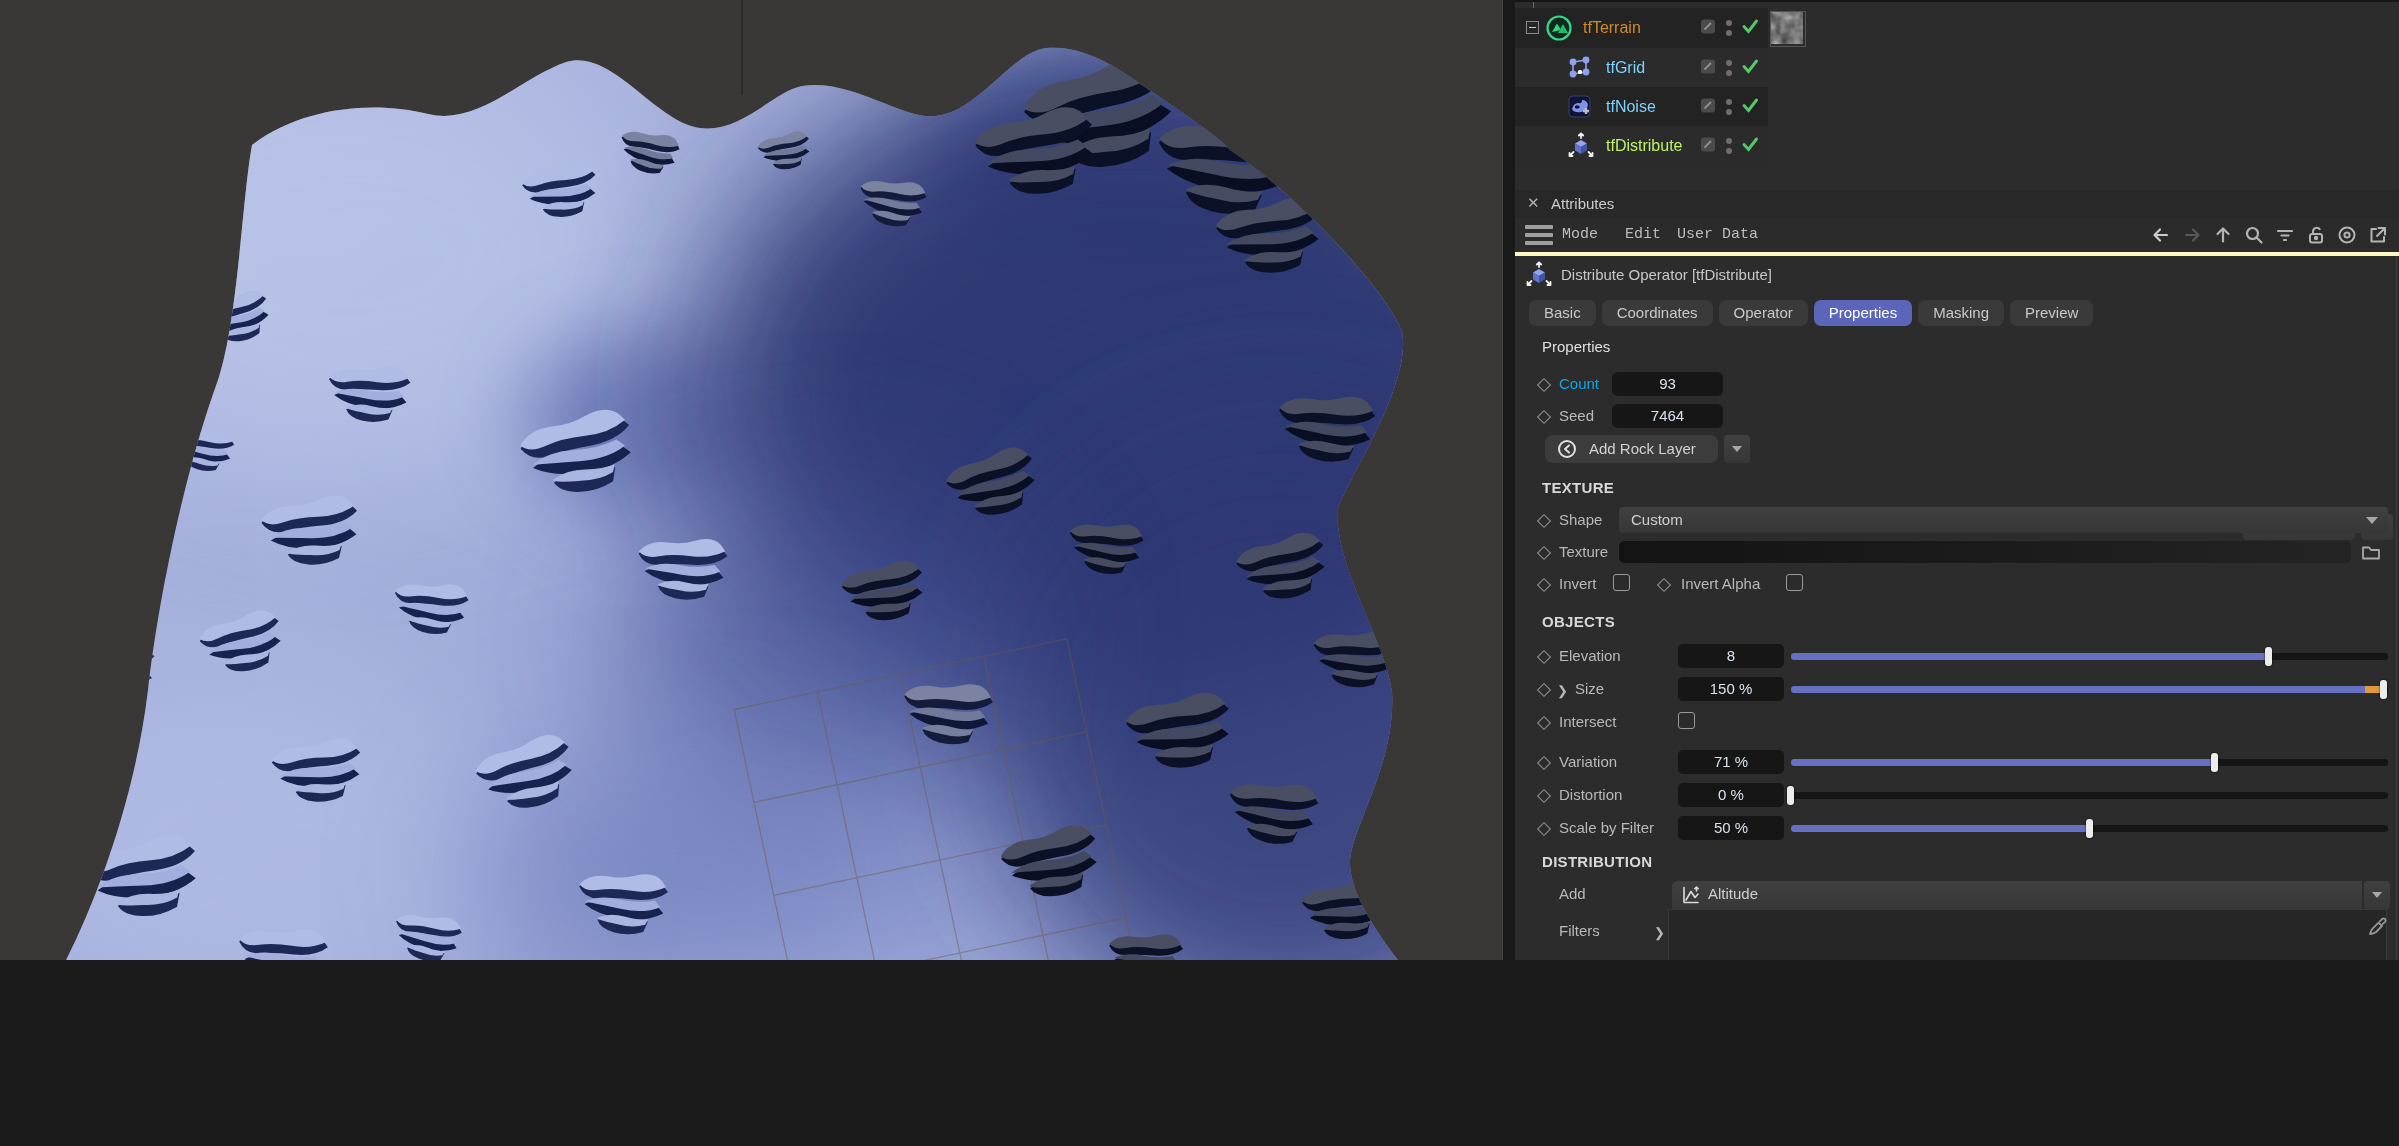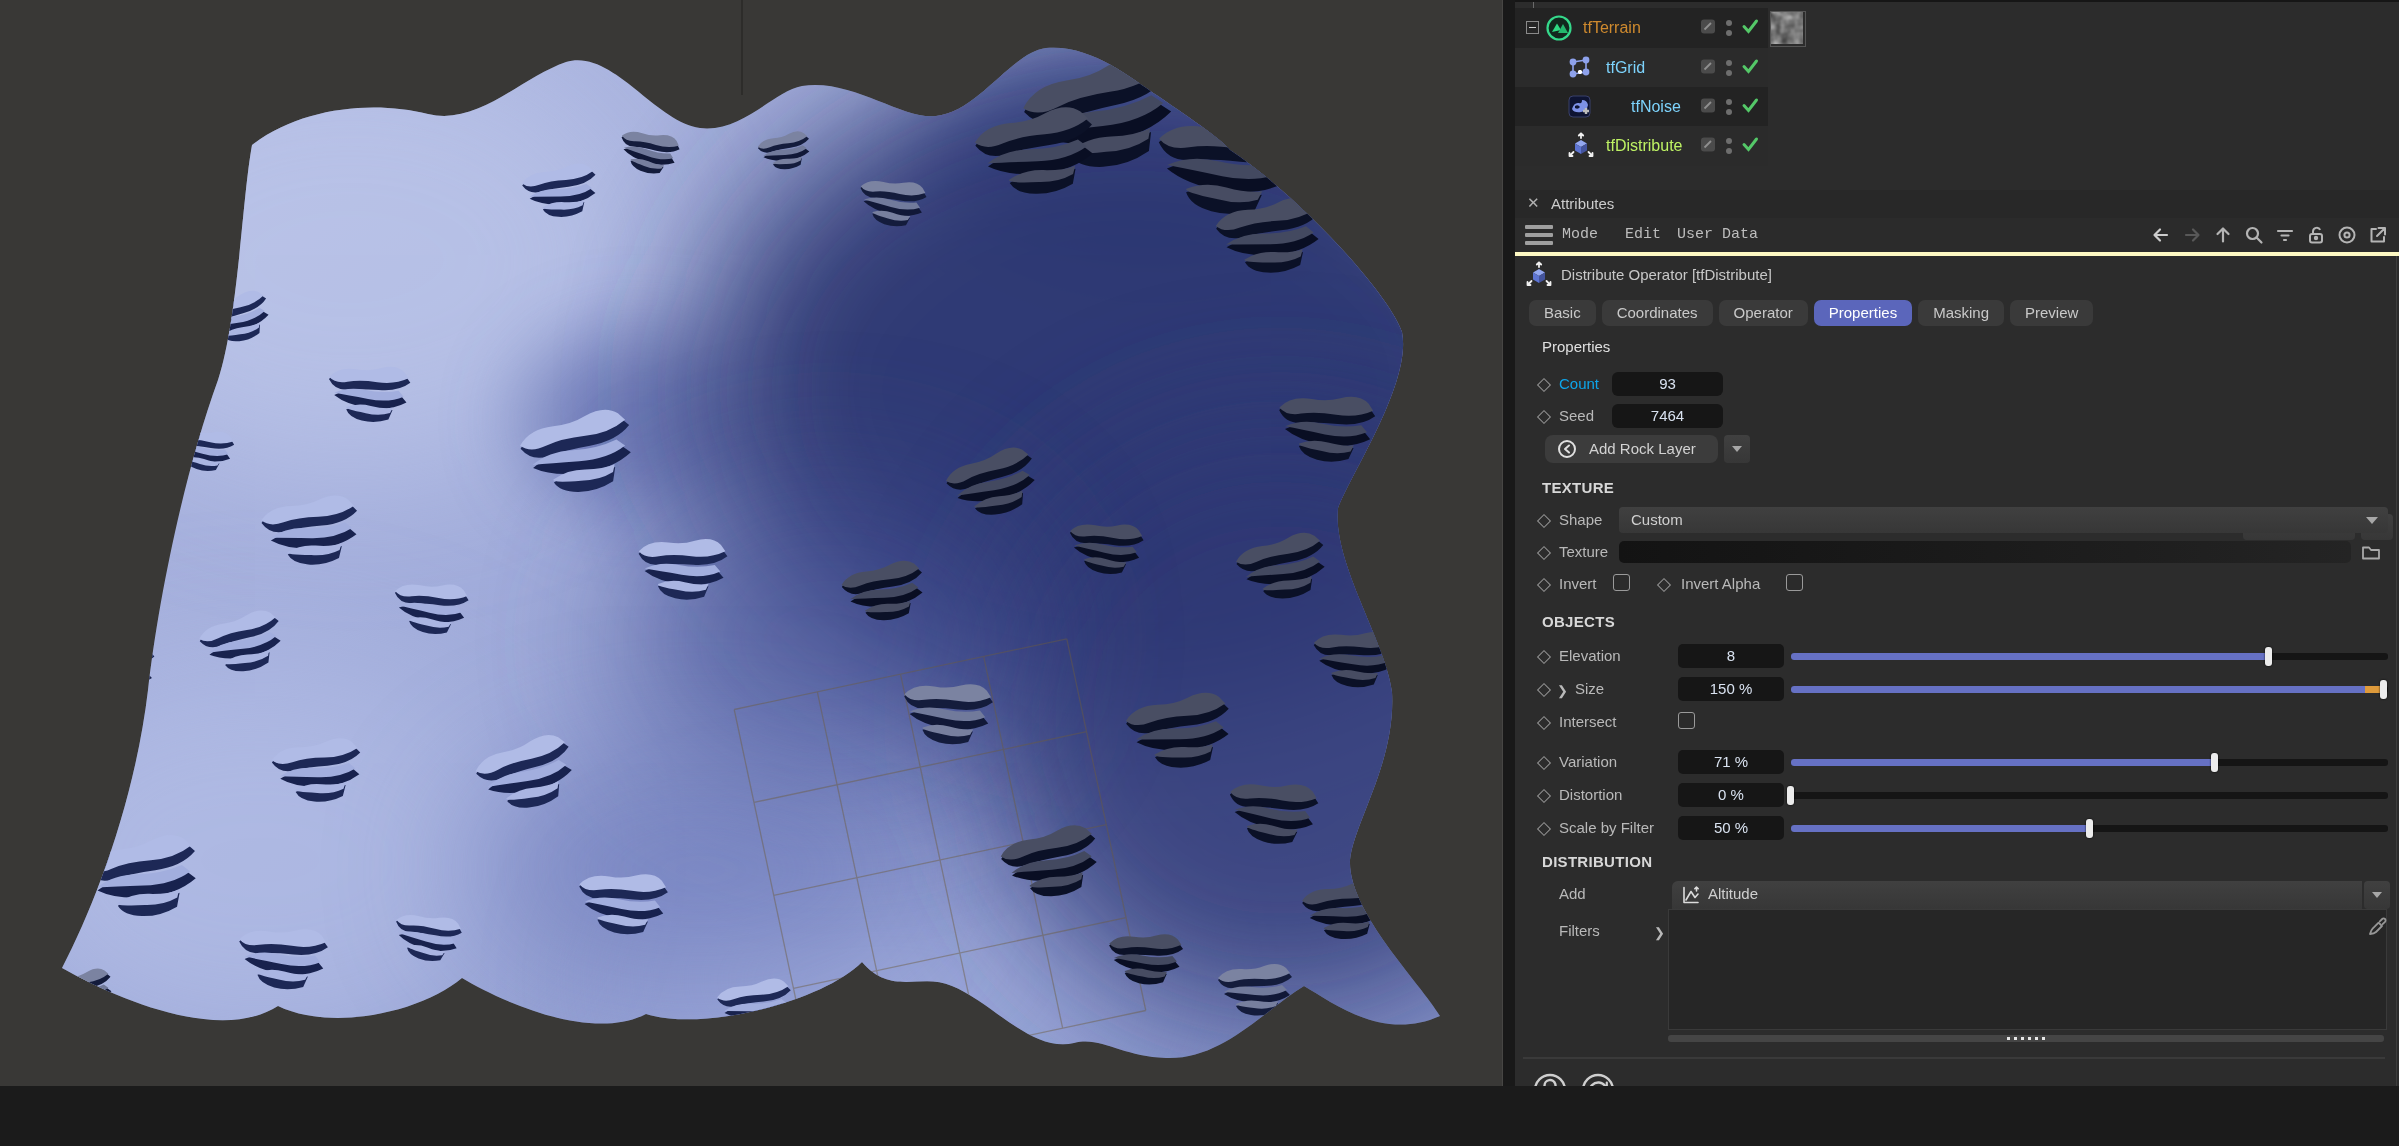--- a/index.html
+++ b/index.html
@@ -1,16 +1,16 @@
 <!DOCTYPE html>
 <html><head>
 <meta charset="utf-8">
 <style>
   html,body{margin:0;padding:0;background:#1b1b1b;}
-  .app{position:relative;width:2399px;height:1086px;overflow:hidden;
+  .app{position:relative;width:2399px;height:960px;overflow:hidden;
        font-family:"Liberation Sans",sans-serif;color:#c6c6c6;font-size:15px;
        -webkit-font-smoothing:antialiased;}
   
   .viewport{position:absolute;left:0;top:0;width:1502px;height:1146px;background:#393836;}
   .v-divider{position:absolute;left:1502px;top:0;width:13px;height:1146px;background:#191919;border-left:1px solid #474644;}
   
   .panel{position:absolute;left:1515px;top:0;width:884px;height:1146px;background:#2c2c2c;}
   .panel-edge{position:absolute;right:2px;top:190px;bottom:0;width:1px;background:#3e3e3e;}
   
   .om{position:absolute;left:0;top:0;width:884px;height:188px;background:#2c2c2c;border-top:2px solid #161616;}
@@ -273,21 +273,21 @@
       </div>
 
       <div class="om-row" style="top:85px;">
         <div class="om-stripe" style="background:#232323;"></div>
         <svg class="oi" style="left:52px;" width="26" height="26" viewBox="0 0 26 26">
           <rect x="2" y="2" width="21" height="21" rx="4" fill="#0e1433" stroke="#39406b"></rect>
           <path d="M5,15 q2,-7 7,-6 q3,1 3,-3 q5,0 6,5 q-1,6 -7,7 q-7,1 -9,-3 z" fill="#7d92e8"></path>
           <path d="M8,12 q3,-2 5,1 q-2,3 -5,1 z" fill="#0e1433"></path>
           <path d="M16,17 h6 M19,14 v6" stroke="#bdbdbd" stroke-width="2.4"></path>
         </svg>
-        <span class="om-label" style="left:91px;margin-left:25px;">tfNoise</span>
+        <span class="om-label" style="left:91px;">tfNoise</span>
         <span class="tgl pencil">
           <svg width="16" height="16" viewBox="0 0 16 16">
               <rect x="1" y="1" width="14" height="14" rx="3" fill="#4b4b4b"></rect>
               <line x1="4.5" y1="11" x2="11" y2="4.5" stroke="#8f8f8f" stroke-width="1.8"></line>
             </svg>
         </span>
         <span class="tgl dots">
             <i></i>
             <i></i>
           </span>

